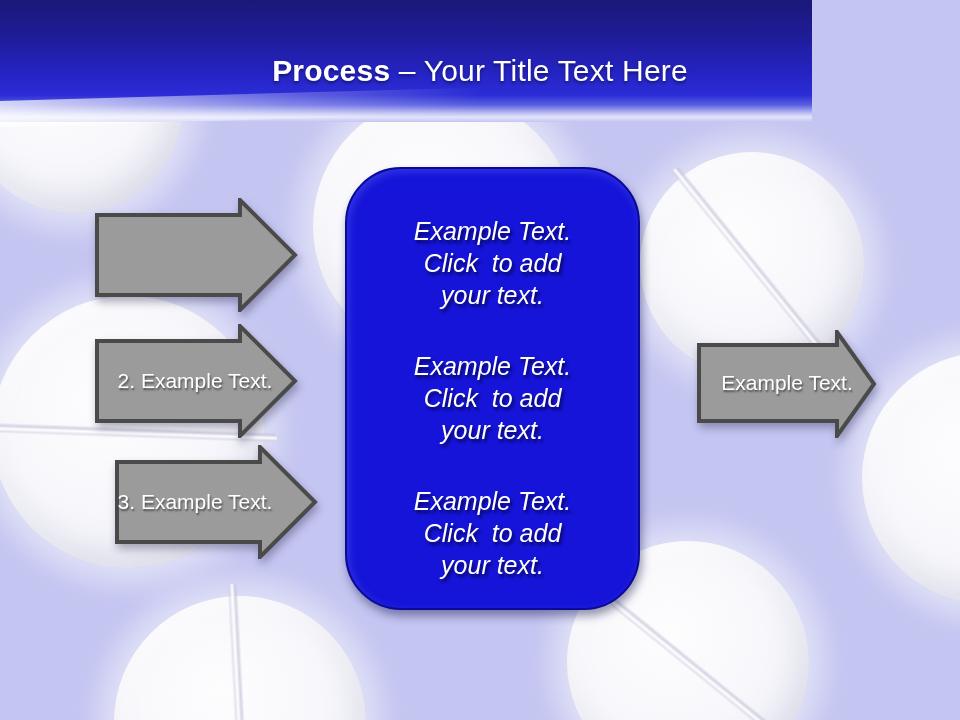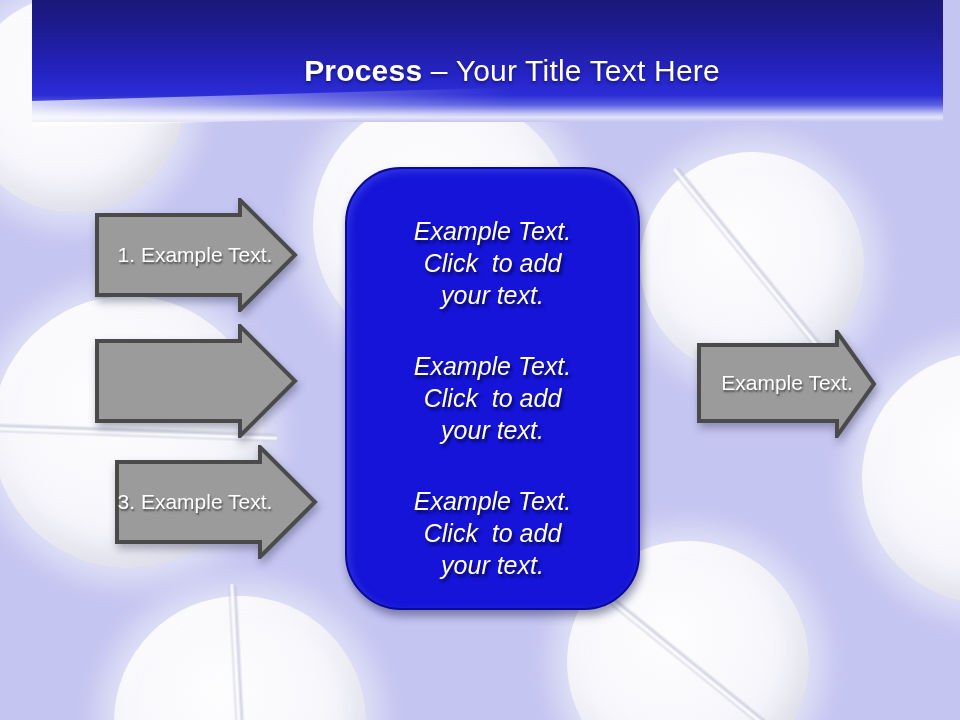--- a/index.html
+++ b/index.html
@@ -30,26 +30,25 @@
     border-radius: 6px;
     background: linear-gradient(180deg,
       rgba(190,190,212,0) 0%, rgba(196,196,218,0.7) 28%,
       rgba(255,255,255,0.95) 55%, rgba(204,204,222,0.5) 80%,
       rgba(190,190,212,0) 100%);
   }
 
   
   .header {
     position: absolute;
-    left: 0; top: 0; width: 911px; height: 122px;
+    left: 0; top: 0; width: 812px; height: 122px;
     z-index: 10;
     background: linear-gradient(180deg,
       #1b1878 0%, #1e1c96 28%, #2524c6 62%, #2b2dd6 78%,
       #5a5fe0 86%, #c0c2f3 93%, #e3e4fb 96%, #c4c5f1 100%);
-    margin-left: 32px;
   }
   .header .swoosh {
     position: absolute;
     left: 0; top: 92px; width: 640px; height: 26px;
     background: linear-gradient(97deg,
       rgba(255,255,255,0.75) 0%, rgba(255,255,255,0.25) 45%,
       rgba(255,255,255,0) 75%);
     transform: skewY(-1.6deg);
   }
   .slide-title {
@@ -149,27 +148,27 @@
   <div class="slide-title">
     <span class="t-bold">Process</span>
     <span class="t-rest">– Your Title Text Here</span>
   </div>
 </div>
 
 <div class="arrow arrow-left" id="arrow-1">
   <svg width="204" height="114" viewBox="0 0 204 114">
     <polygon points="2,17 145,17 145,2 200,57 145,112 145,97 2,97"></polygon>
   </svg>
-  <span class="arrow-label">1. Example Text.</span>
 </div>
 
 <div class="arrow arrow-left" id="arrow-2">
   <svg width="204" height="114" viewBox="0 0 204 114">
     <polygon points="2,17 145,17 145,2 200,57 145,112 145,97 2,97"></polygon>
   </svg>
+  <span class="arrow-label">2. Example Text.</span>
 </div>
 
 <div class="arrow arrow-left" id="arrow-3">
   <svg width="204" height="114" viewBox="0 0 204 114">
     <polygon points="2,17 145,17 145,2 200,57 145,112 145,97 2,97"></polygon>
   </svg>
   <span class="arrow-label">3. Example Text.</span>
 </div>
 
 <div class="center-box">

